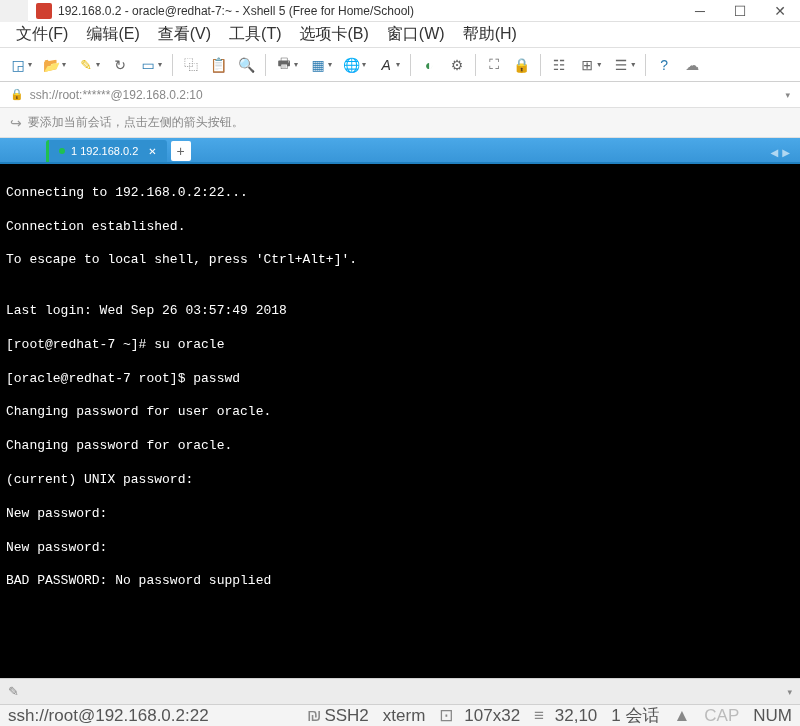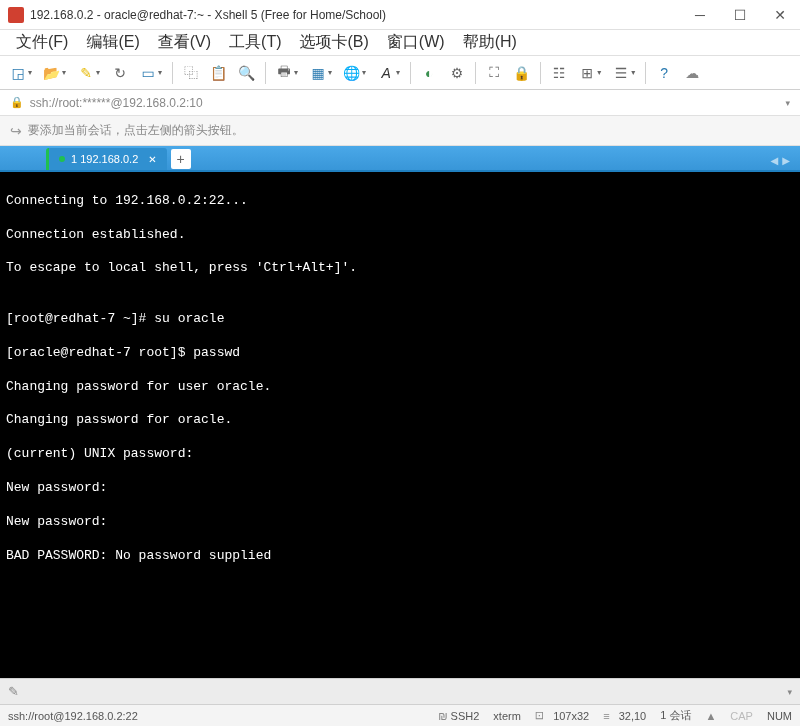--- a/index.html
+++ b/index.html
@@ -1,18 +1,18 @@
 <!DOCTYPE html>
 <html><head>
   <meta charset="utf-8">
   <style>
     * { box-sizing: border-box; margin: 0; padding: 0; }
     body { font-family: "Microsoft YaHei", sans-serif; font-size: 12px; background: #f0f0f0; width: 800px; height: 726px; overflow: hidden; display: flex; flex-direction: column; }
     
-    .titlebar { height: 30px; background: #fff; display: flex; align-items: center; padding: 0 8px; border-bottom: 1px solid #e0e0e0; }
+    .titlebar { height: 22px; background: #fff; display: flex; align-items: center; padding: 0 8px; border-bottom: 1px solid #e0e0e0; margin-left: 28px; }
     .titlebar-icon { width: 16px; height: 16px; background: #d04030; border-radius: 2px; margin-right: 6px; }
     .titlebar-title { flex: 1; font-size: 12px; color: #333; }
     .titlebar-controls { display: flex; gap: 16px; }
     .win-btn { width: 24px; height: 24px; display: flex; align-items: center; justify-content: center; cursor: pointer; font-size: 14px; color: #555; }
     
     .menubar { height: 26px; background: #fff; display: flex; align-items: center; padding: 0 8px; gap: 2px; border-bottom: 1px solid #e0e0e0; }
     .menu-item { padding: 3px 8px; cursor: pointer; font-size: 16px; color: #333; }
     
     .toolbar { height: 34px; background: #fff; display: flex; align-items: center; padding: 0 6px; gap: 4px; border-bottom: 1px solid #d0d0d0; }
     .tool-btn { display: flex; align-items: center; gap: 2px; padding: 3px 4px; cursor: pointer; border-radius: 2px; }
@@ -34,21 +34,21 @@
     .tab-add { width: 20px; height: 20px; background: #fff; margin-left: 4px; display: flex; align-items: center; justify-content: center; font-size: 14px; color: #666; cursor: pointer; border-radius: 2px; margin-bottom: 1px; }
     .tab-nav { margin-left: auto; display: flex; gap: 4px; color: rgba(255,255,255,0.6); font-size: 10px; padding-right: 6px; padding-bottom: 4px; }
     
     .terminal { flex: 1; background: #000; color: #fff; font-family: "Consolas", "Courier New", monospace; font-size: 13px; padding: 4px 6px; overflow: hidden; line-height: 1.3; white-space: pre; }
     .term-line { white-space: pre; }
     
     .sendbar { height: 26px; background: #ececec; display: flex; align-items: center; padding: 0 8px; border-top: 1px solid #d0d0d0; color: #999; font-size: 12px; gap: 6px; }
     .send-icon { font-size: 13px; color: #888; }
     .send-caret { margin-left: auto; font-size: 9px; color: #888; }
     
-    .statusbar { height: 22px; background: #f4f4f4; display: flex; align-items: center; padding: 0 8px; border-top: 1px solid #d0d0d0; color: #555; font-size: 11px; gap: 14px; }
+    .statusbar { height: 22px; background: #f4f4f4; display: flex; align-items: center; padding: 0 8px; border-top: 1px solid #d0d0d0; color: #555; font-size: 17px; gap: 14px; }
     .status-spacer { flex: 1; }
     .status-seg { display: flex; align-items: center; gap: 3px; }
   </style>
 </head>
 <body>
 
 <div class="titlebar">
   <div class="titlebar-icon"></div>
   <div class="titlebar-title">192.168.0.2 - oracle@redhat-7:~ - Xshell 5 (Free for Home/School)</div>
   <div class="titlebar-controls">
@@ -172,20 +172,21 @@
     <span>◀</span>
     <span>▶</span>
   </div>
 </div>
 
 <div class="terminal">
 <div class="term-line">Connecting to 192.168.0.2:22...</div>
 <div class="term-line">Connection established.</div>
 <div class="term-line">To escape to local shell, press 'Ctrl+Alt+]'.</div>
 <div class="term-line"></div>
+<div class="term-line">Last login: Wed Sep 26 03:57:49 2018</div>
 <div class="term-line">[root@redhat-7 ~]# su oracle</div>
 <div class="term-line">[oracle@redhat-7 root]$ passwd</div>
 <div class="term-line">Changing password for user oracle.</div>
 <div class="term-line">Changing password for oracle.</div>
 <div class="term-line">(current) UNIX password: </div>
 <div class="term-line">New password: </div>
 <div class="term-line">New password: </div>
 <div class="term-line">BAD PASSWORD: No password supplied</div>
 
 

